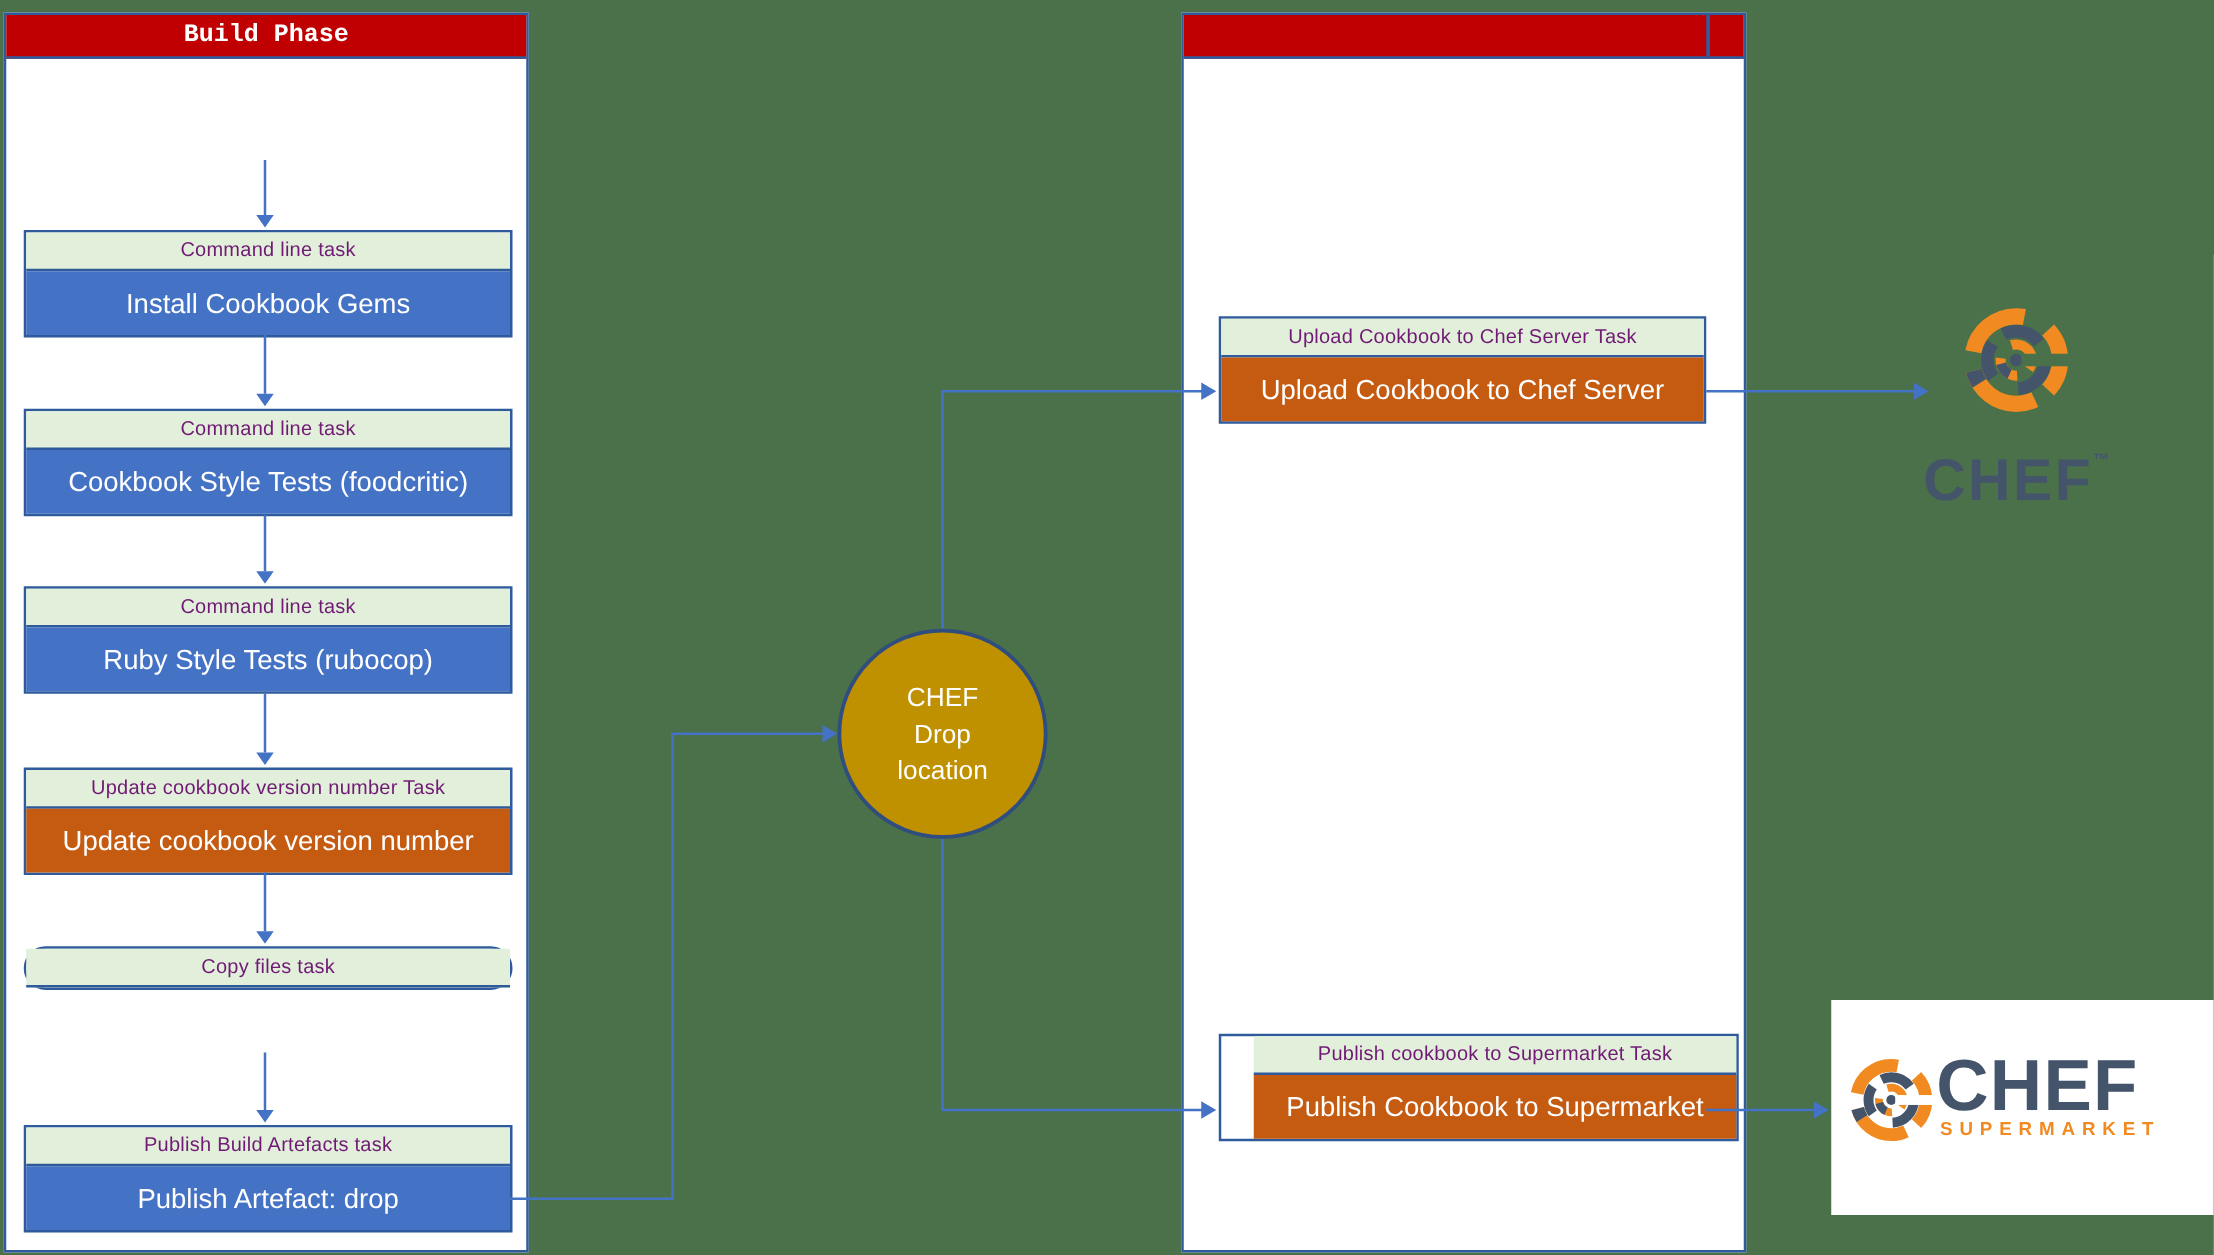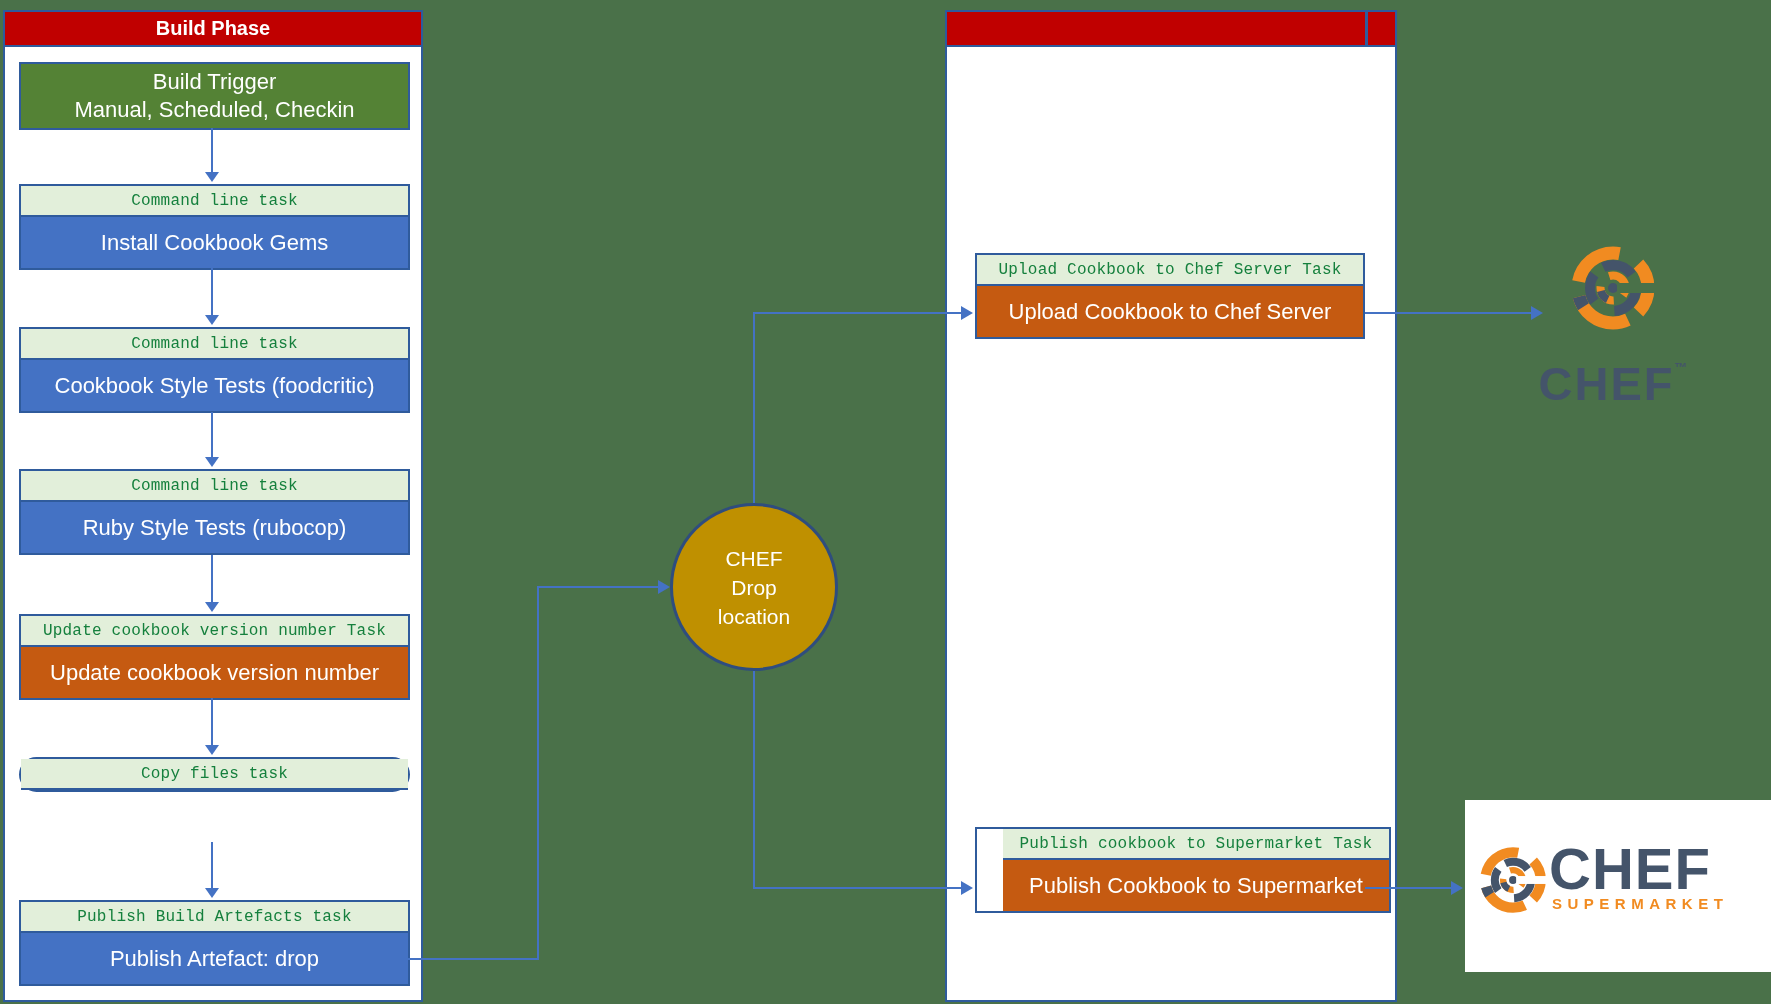--- a/index.html
+++ b/index.html
@@ -19,27 +19,27 @@
   html,body{margin:0;padding:0;}
   #canvas{
     position:relative;width:1771px;height:1004px;background:var(--bg);
     font-family:"Liberation Sans",sans-serif;overflow:hidden;
   }
   .panel{position:absolute;top:10px;height:988px;background:#fff;border:2px solid var(--border);}
   #build-panel{left:3px;width:416px;}
   #release-panel{left:945px;width:448px;}
   .phase-header{position:absolute;left:0;top:0;width:100%;height:33px;background:var(--red);
     border-bottom:2px solid var(--border);color:#fff;font-size:20px;font-weight:bold;
-    display:flex;align-items:center;justify-content:center;}
+    display:flex;align-items:center;justify-content:center;font-family:Liberation Mono, monospace;}
   #release-panel .phase-header{justify-content:flex-start;}
   #release-panel .phase-title-wrap{width:418px;display:flex;align-items:center;justify-content:center;}
   .hdr-divider{position:absolute;left:418px;top:0;width:3px;height:33px;background:var(--border);}
   .task{position:absolute;left:14px;width:387px;border:2px solid var(--border);}
   .task-header{height:29px;background:var(--hdr);border-bottom:2px solid var(--border);
-    color:#15803d;font-size:16px;display:flex;align-items:center;justify-content:center;letter-spacing:.2px;font-family:Liberation Mono, monospace;}
+    color:#701a75;font-size:16px;display:flex;align-items:center;justify-content:center;letter-spacing:.2px;}
   .task-body{height:51px;background:var(--blue);color:#fff;font-size:22px;
     display:flex;align-items:center;justify-content:center;}
   .task-body.orange{background:var(--orange);}
   .trigger{position:absolute;left:14px;top:50px;width:387px;height:64px;background:var(--green);
     border:2px solid var(--border);color:#fff;font-size:22px;line-height:28px;text-align:center;
     display:flex;flex-direction:column;align-items:center;justify-content:center;}
   .rel-task{position:absolute;left:28px;width:386px;border:2px solid var(--border);}
   .vline,.hline{position:absolute;background:var(--conn);}
   .vline{width:2px;}
   .hline{height:2px;}
@@ -65,24 +65,20 @@
 </head>
 <body>
 
 <div id="canvas">
 
   <div class="panel" id="build-panel">
     <div class="phase-header">
       <span>Build Phase</span>
     </div>
 
-    <div class="trigger">
-      <span>Build Trigger</span>
-      <span>Manual, Scheduled, Checkin</span>
-    </div>
 
     <div class="task" style="top:172px;">
       <div class="task-header">Command line task</div>
       <div class="task-body">Install Cookbook Gems</div>
     </div>
 
     <div class="task" style="top:315px;">
       <div class="task-header">Command line task</div>
       <div class="task-body">Cookbook Style Tests (foodcritic)</div>
     </div>

